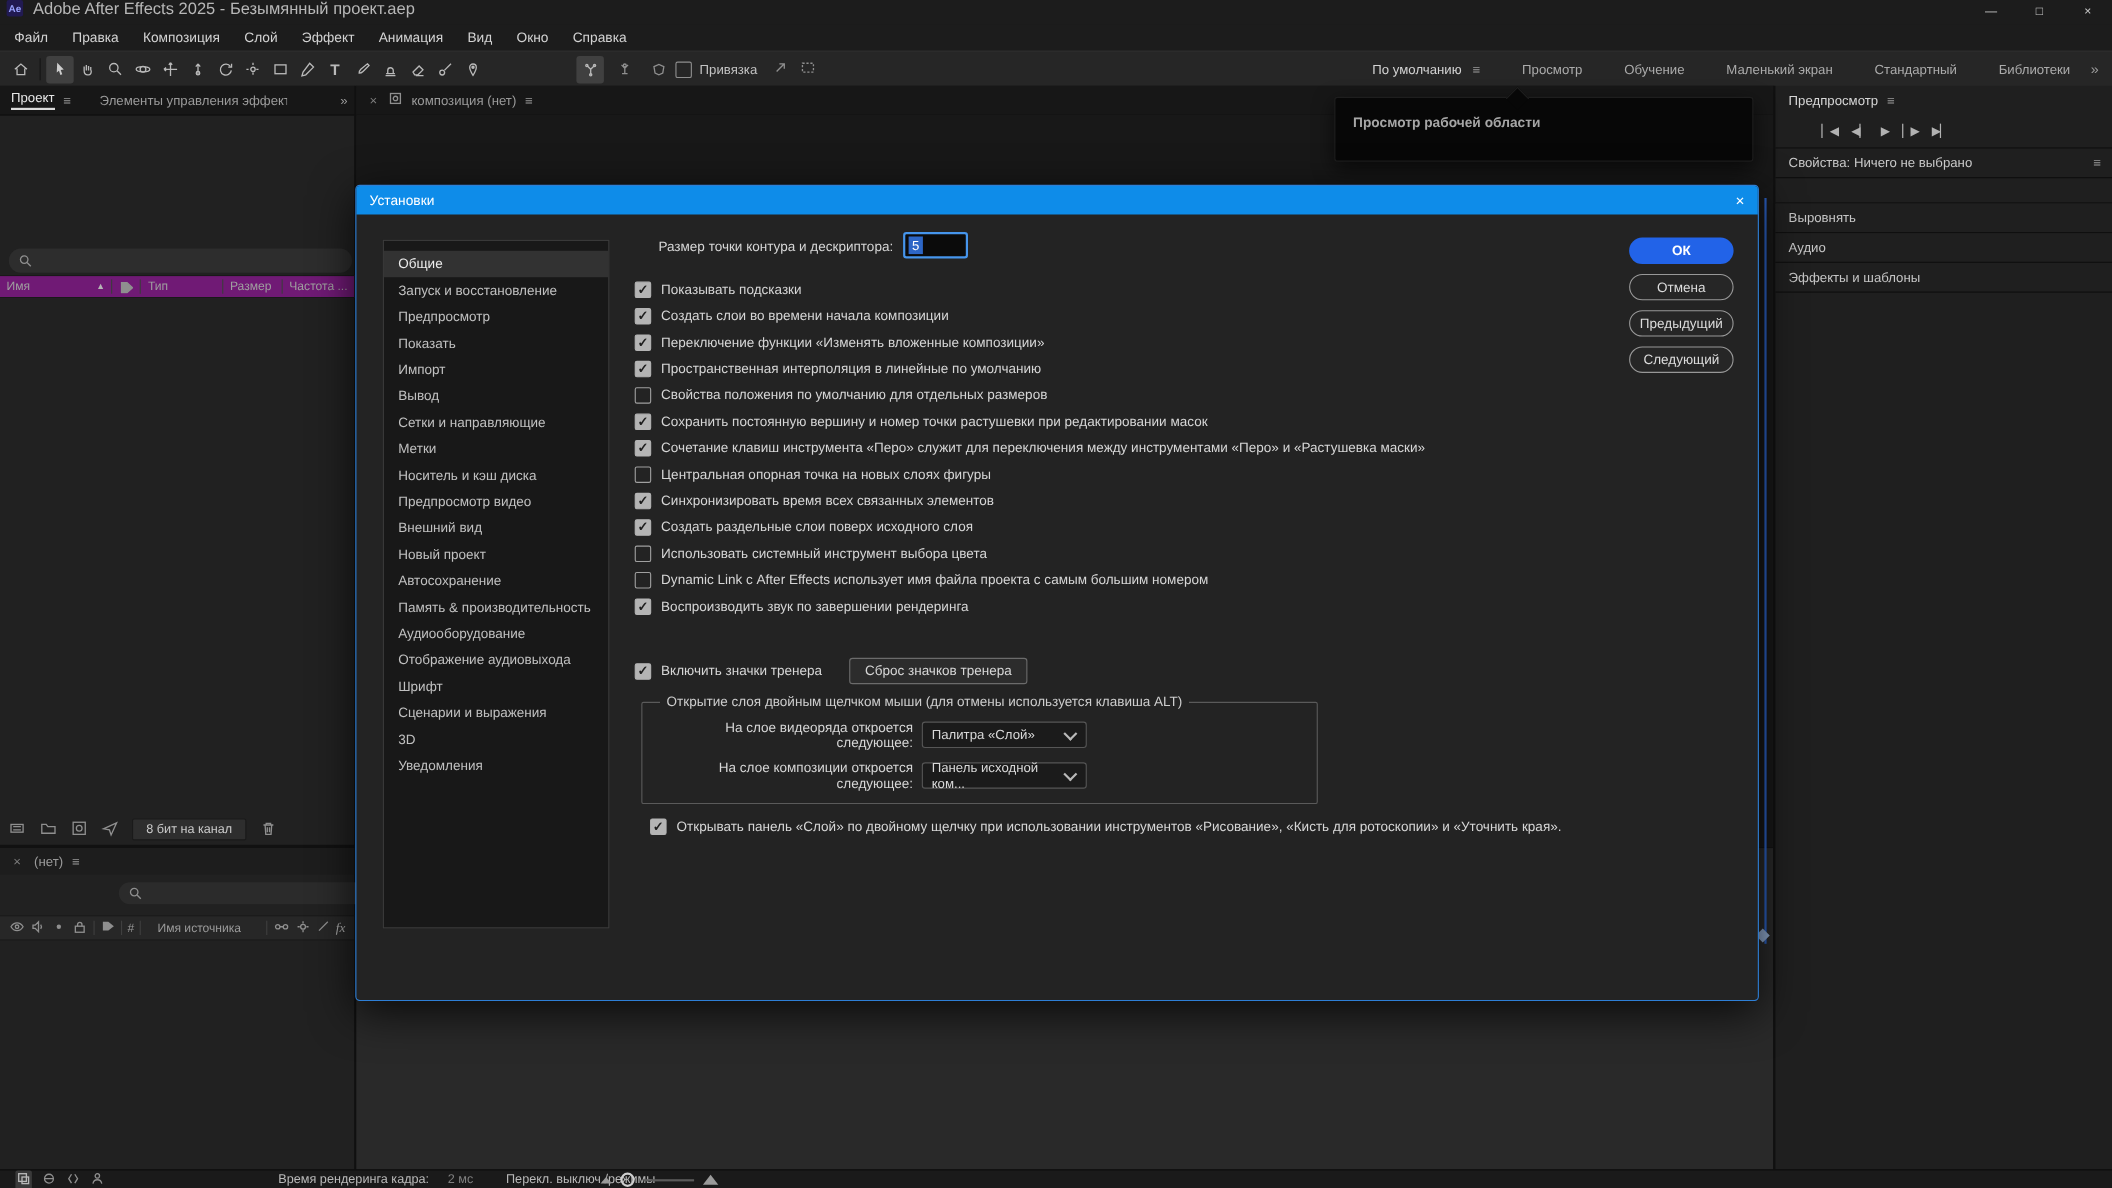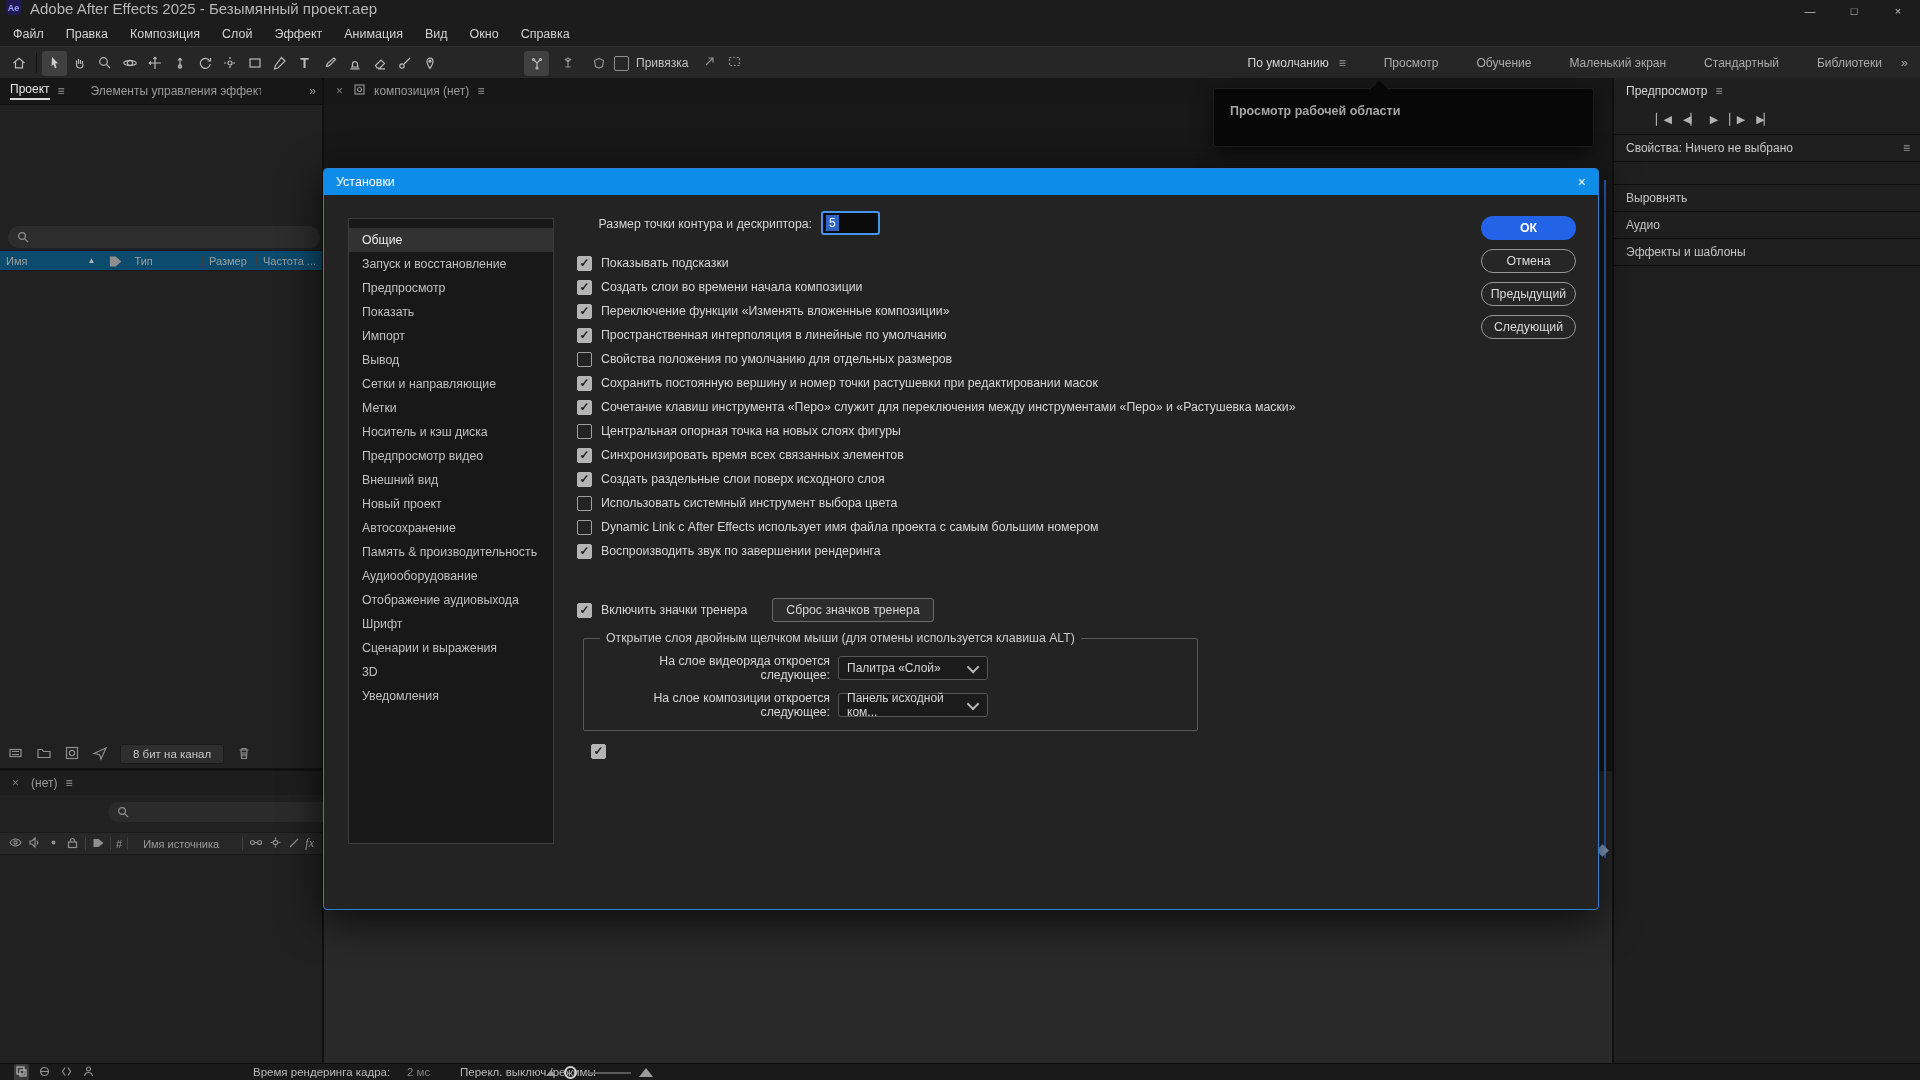--- a/index.html
+++ b/index.html
@@ -43,21 +43,21 @@
   .right-col{left:1612px;top:78px;width:308px;height:985px;background:#1f1f1f;border-left:2px solid #101010;}
   .panel-tabs{height:26px;background:#171717;display:flex;align-items:center;border-bottom:1px solid #0e0e0e;}
   .ptab{margin-left:10px;color:#9a9a9a;white-space:nowrap;}
   .ptab.active{color:#e6e6e6;border-bottom:2px solid #dcdcdc;padding-bottom:2px;}
   .pmenu{margin-left:8px;color:#9a9a9a;}
   .overflow-gl{margin-left:auto;margin-right:6px;color:#9a9a9a;}
   .truncate{max-width:170px;overflow:hidden;white-space:nowrap;}
   
   .proj-search{position:absolute;left:8px;top:148px;width:304px;height:22px;background:#2d2d2d;border-radius:11px;
                display:flex;align-items:center;padding-left:8px;color:#8a8a8a;}
-  .proj-header{position:absolute;left:0;top:172px;width:322px;height:19px;background:#0c4a6e;border-top:1px solid #191919;
+  .proj-header{position:absolute;left:0;top:172px;width:322px;height:19px;background:#701a75;border-top:1px solid #191919;
                border-bottom:1px solid #191919;display:flex;align-items:center;font-size:11px;color:#9f9f9f;}
   .ph-cell{padding:0 6px;display:flex;align-items:center;border-left:1px solid #3c3c3c;height:13px;white-space:nowrap;}
   .ph-name{width:96px;}
   .ph-sort{margin-left:auto;font-size:8px;color:#b5b5b5;}
   .proj-footer{position:absolute;left:0;top:662px;width:322px;height:28px;display:flex;align-items:center;gap:12px;padding-left:8px;}
   .bit-btn{background:#2e2e2e;border:1px solid #1a1a1a;border-radius:2px;height:18px;line-height:18px;
            padding:0 12px;color:#c9c9c9;font-size:11.5px;}
   .lc-div{position:absolute;left:0;top:690px;width:322px;height:3px;background:#111;}
   .tl-tabs{position:absolute;left:0;top:693px;width:322px;height:24px;display:flex;align-items:center;background:#1d1d1d;}
   .tab-x{margin-left:12px;color:#7e7e7e;}
@@ -652,16 +652,17 @@
           <span>Панель исходной ком...</span>
           <span class="dd-chev"></span>
         </span>
       </div>
     </fieldset>
 
     <div class="bottom-check checked">
       <span class="box">
           <span class="tick">✓</span>
         </span>
+      <span class="dlg-label">Открывать панель «Слой» по двойному щелчку при использовании инструментов «Рисование», «Кисть для ротоскопии» и «Уточнить края».</span>
     </div>
   </div>
 
 </div>
 
 </body></html>

